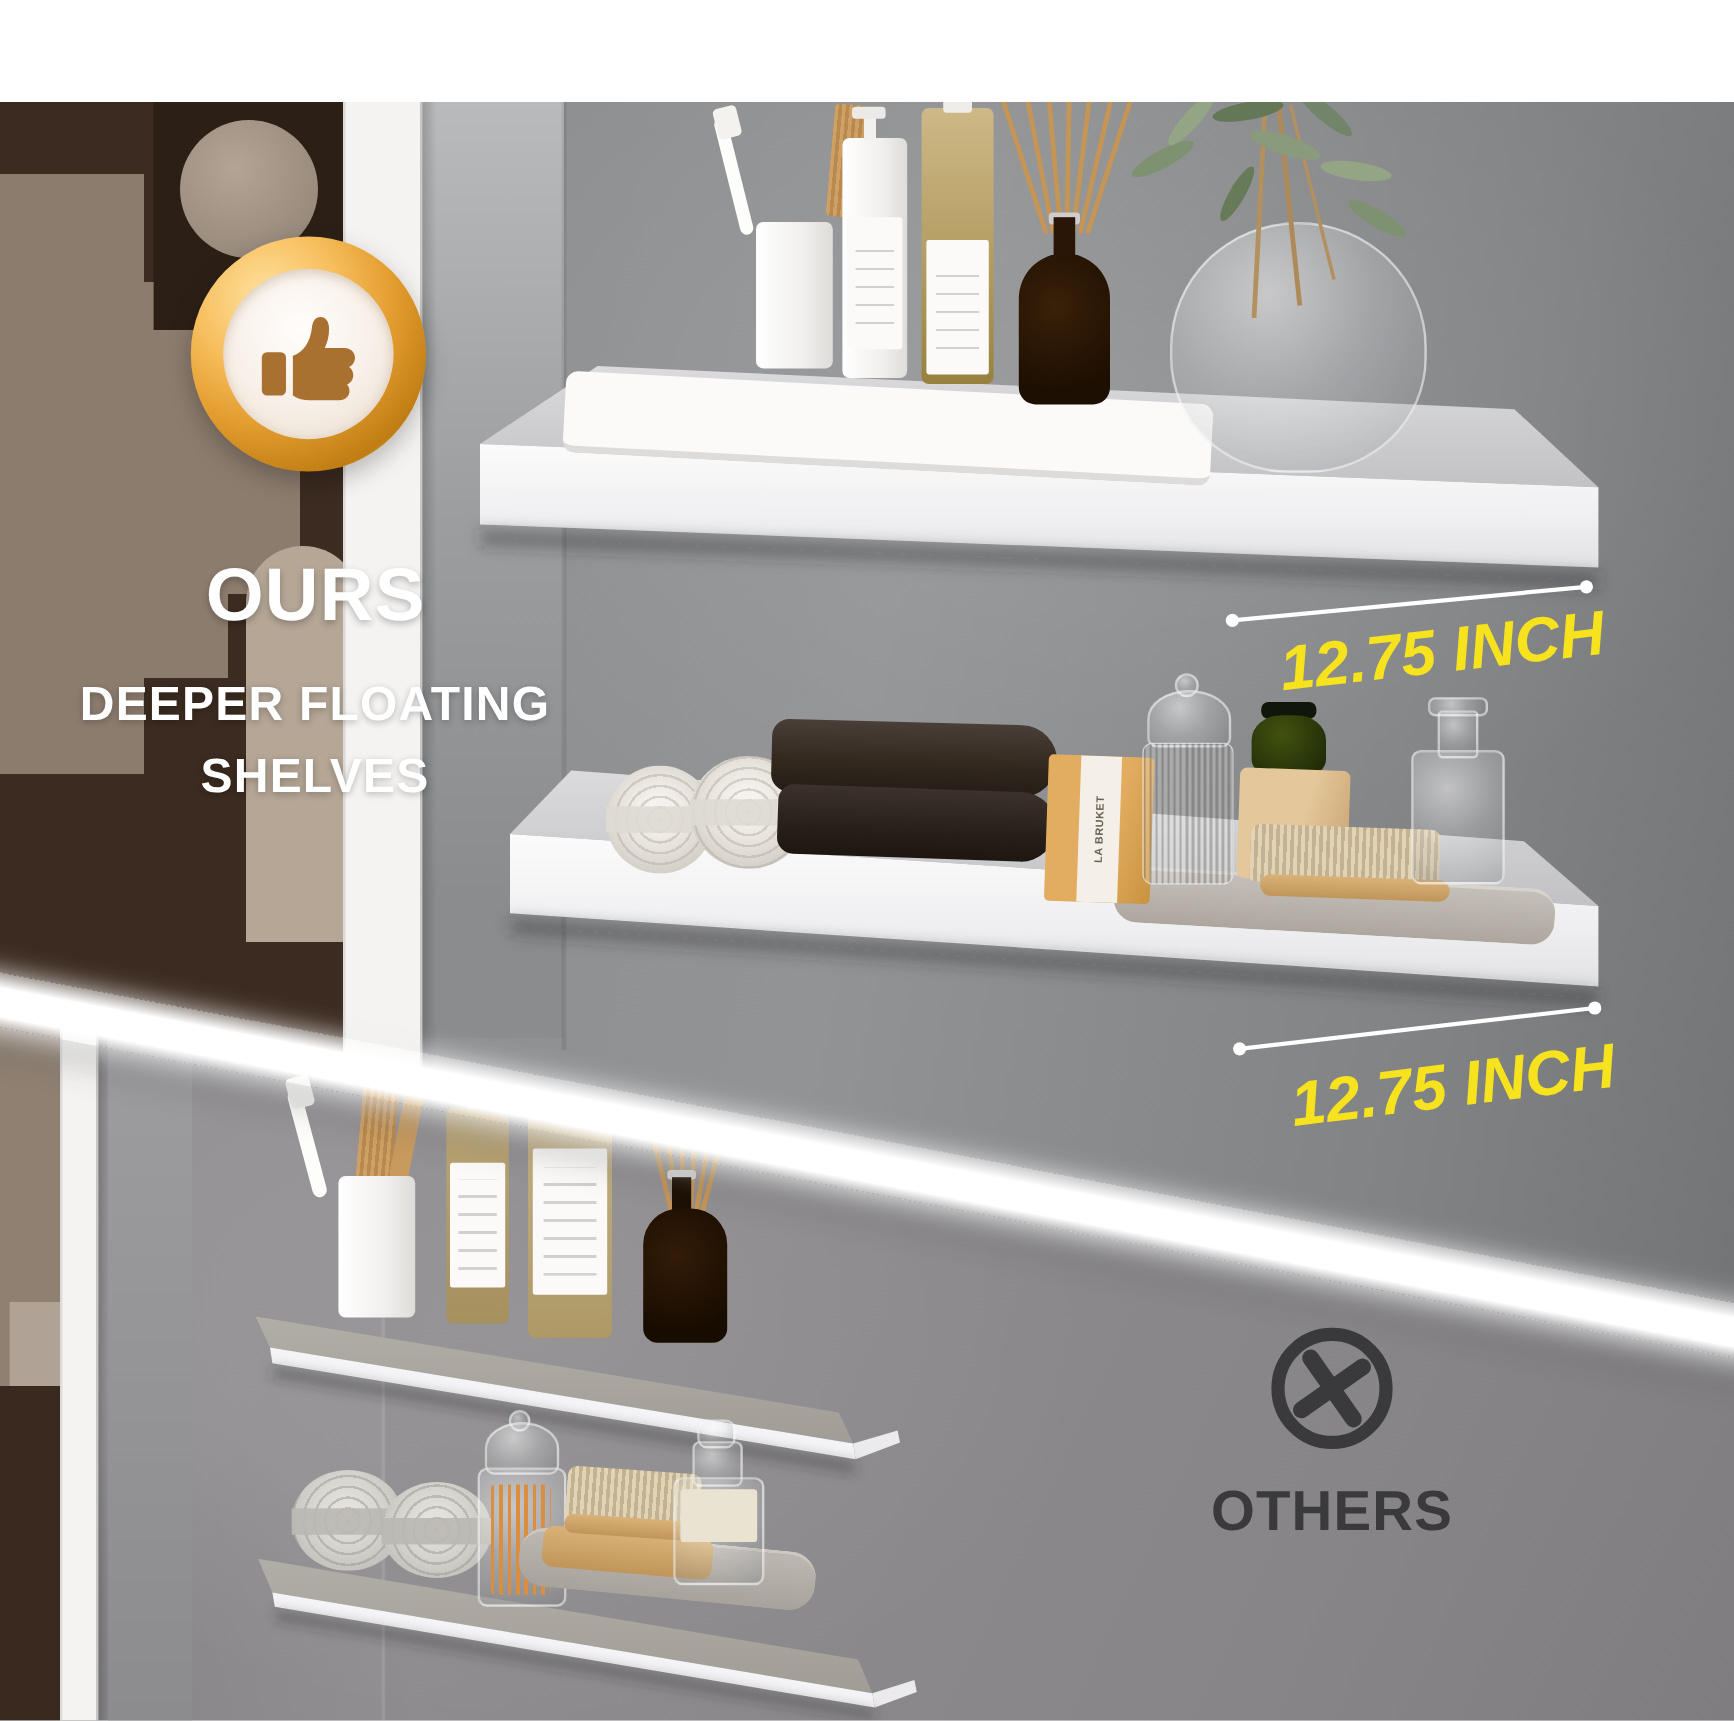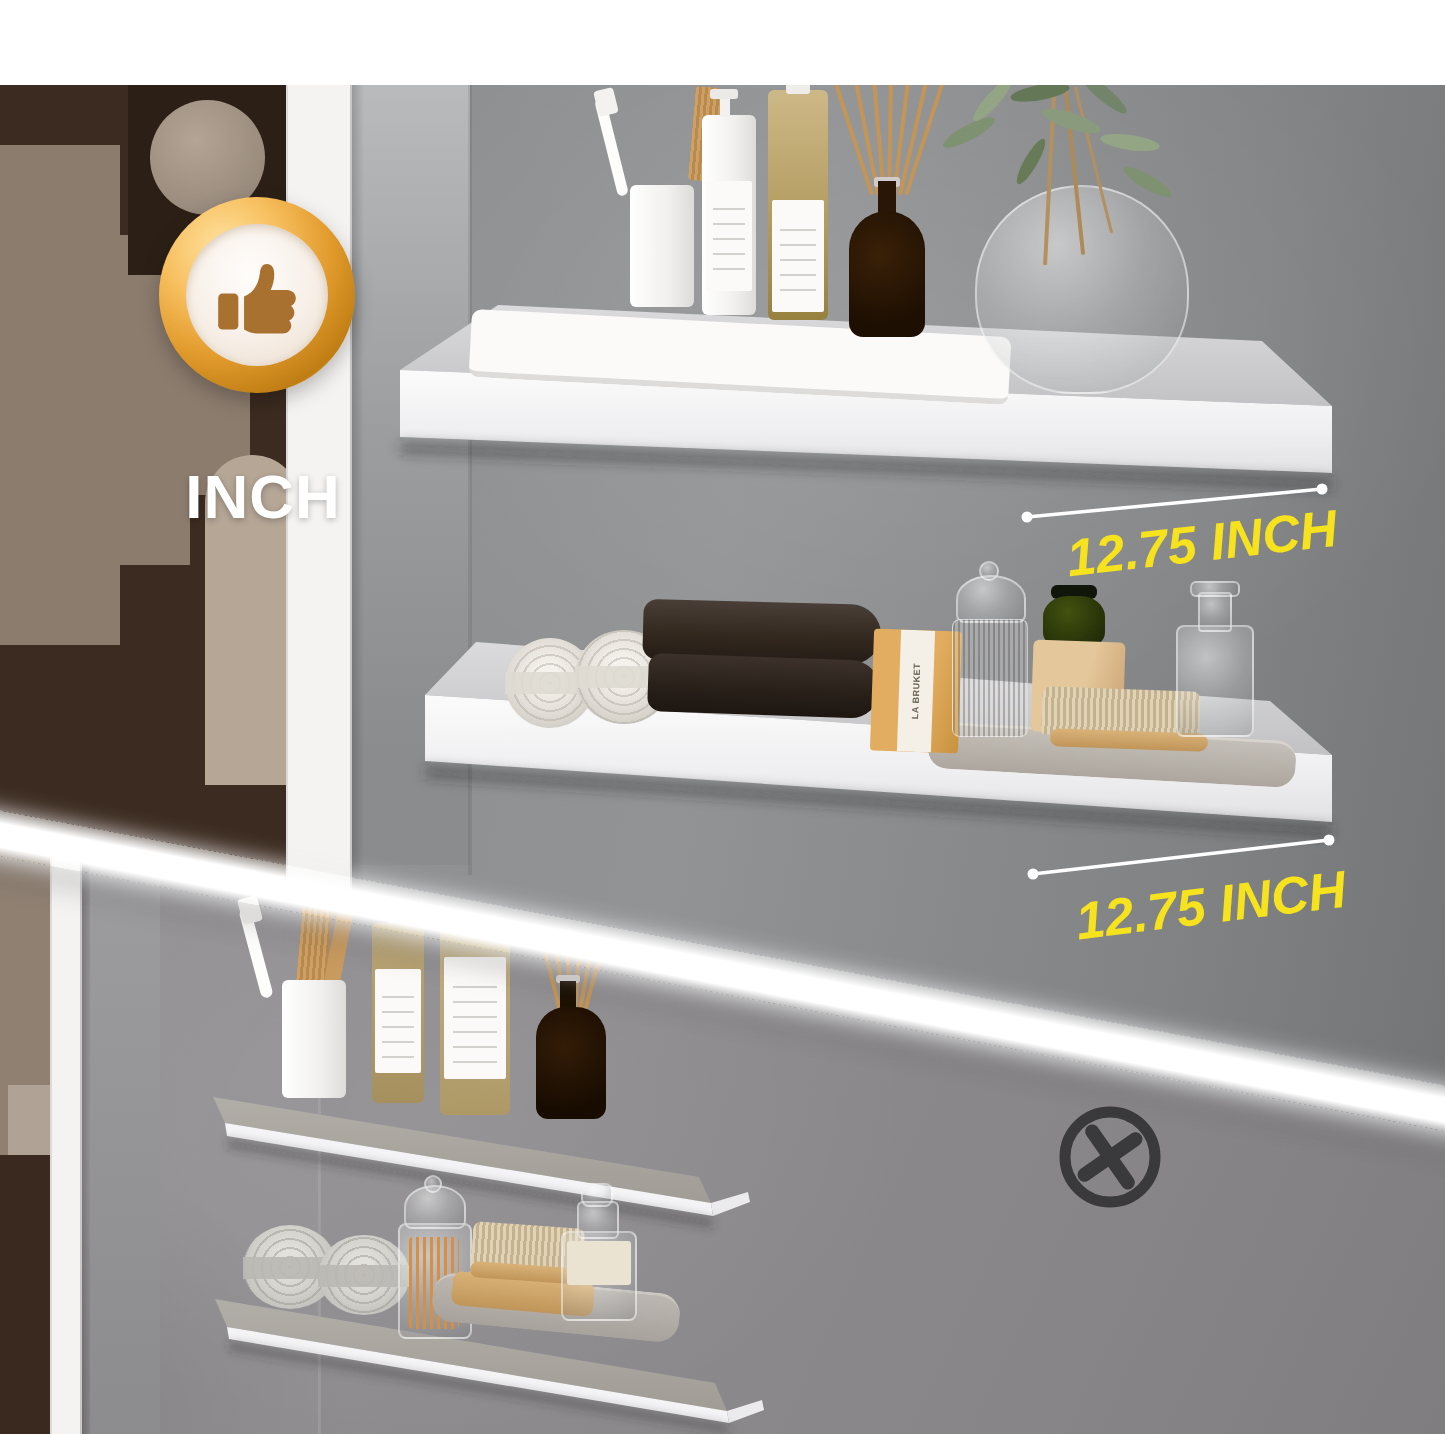--- a/index.html
+++ b/index.html
@@ -278,35 +278,37 @@
         <div class="abs" style="left:4px;top:8px;width:64px;height:44px;background:#eae3d2;border-radius:3px"></div>
       </div>
 
       <svg class="abs" style="left:1050px;top:1012px" width="120" height="120" viewBox="0 0 120 120">
         <circle cx="60" cy="60" r="45" fill="none" stroke="#3a393b" stroke-width="11"></circle>
         <g transform="rotate(10 60 60)">
           <line x1="38" y1="38" x2="82" y2="82" stroke="#3a393b" stroke-width="14" stroke-linecap="round"></line>
           <line x1="82" y1="38" x2="38" y2="82" stroke="#3a393b" stroke-width="14" stroke-linecap="round"></line>
         </g>
       </svg>
+      <div class="abs others-heading" style="left:960px;top:1146px;width:300px">OTHERS</div>
     </div>
 
     <div class="stripe"></div>
 
     <div class="abs badge-outer" style="left:159px;top:112px;width:196px;height:196px">
       <div class="badge-inner" style="position:absolute;left:27px;top:27px;width:142px;height:142px">
         <svg width="92" height="92" viewBox="0 0 64 64">
           <g fill="#a9712f">
             <rect x="5" y="31" width="14" height="25" rx="3"></rect>
             <path d="M23,56 L23,33 C29,31 33,25 34,17 C34.4,12.8 36,10.5 39,10.5 C42,10.5 44,13 44,17.5 C44,21.5 43,25.5 41.5,28.5 L53,28.5 C56.3,28.5 59,31 59,34.2 C59,36.6 57.6,38.6 55.6,39.6 C57.1,40.6 58,42.4 58,44.3 C58,46.8 56.5,48.8 54.4,49.7 C55.3,50.7 55.8,52 55.8,53.4 C55.8,56.4 53.3,58.8 50,58.8 L33,58.8 C29,58.8 26,58 23,56 Z"></path>
           </g>
         </svg>
       </div>
     </div>
-    <div class="abs ours-heading" style="left:63px;top:376px;width:400px">INCH</div>
+    <div class="abs ours-heading" style="left:63px;top:376px;width:400px">OURS</div>
+    <div class="abs ours-sub" style="left:10px;top:472px;width:505px">DEEPER FLOATING SHELVES</div>
 
     <svg class="abs" style="left:1012px;top:392px;z-index:8" width="322" height="58">
       <line x1="15" y1="40" x2="310" y2="12" stroke="#ffffff" stroke-width="3.5"></line>
       <circle cx="15" cy="40" r="5.5" fill="#ffffff"></circle>
         <circle cx="310" cy="12" r="5.5" fill="#ffffff"></circle>
     </svg>
     <div class="abs measure-label" style="left:1066px;top:428px;transform:rotate(-6.5deg)">12.75 INCH</div>
     <svg class="abs" style="left:1018px;top:742px;z-index:8" width="322" height="58">
       <line x1="15" y1="47" x2="311" y2="13" stroke="#ffffff" stroke-width="3.5"></line>
       <circle cx="15" cy="47" r="5.5" fill="#ffffff"></circle>

